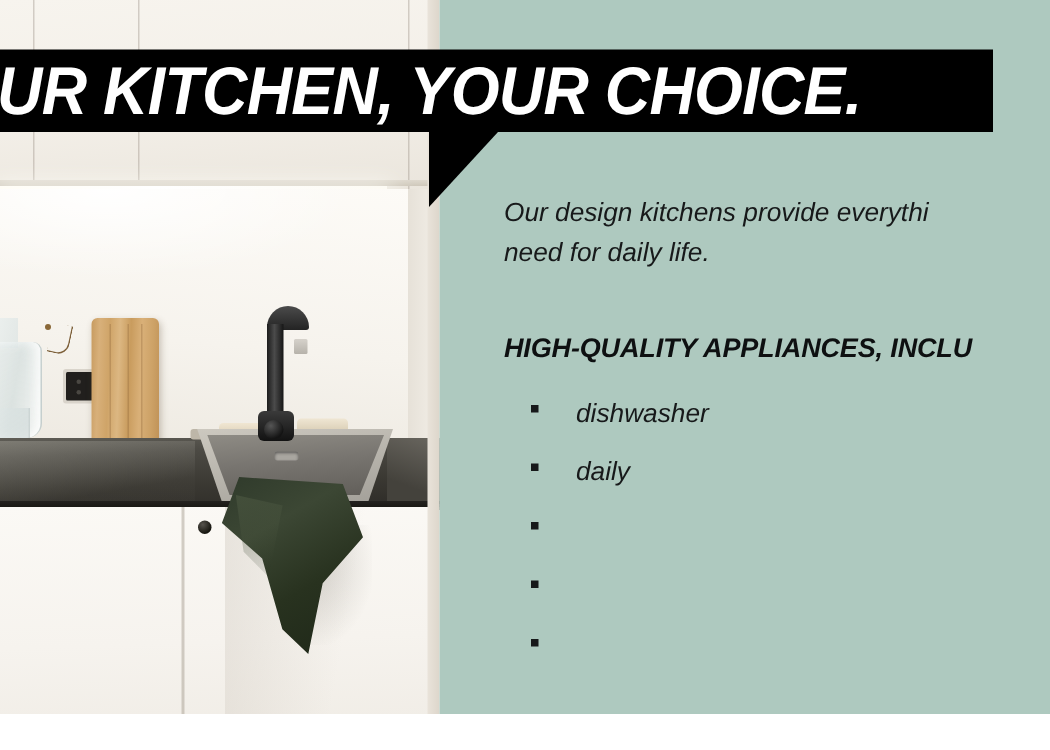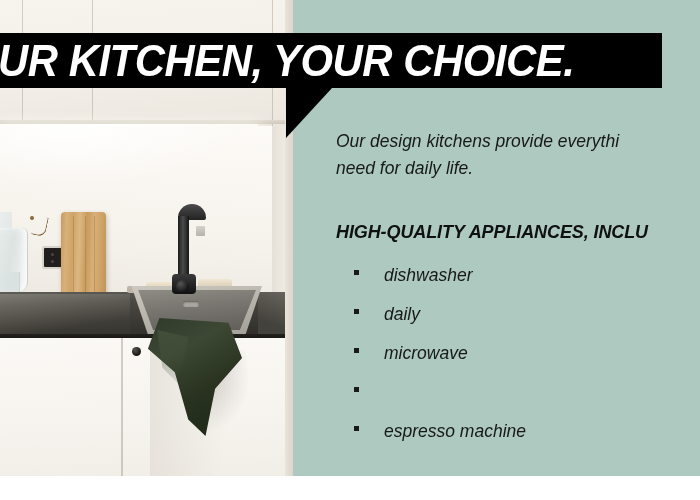--- a/index.html
+++ b/index.html
@@ -395,25 +395,23 @@
       <li>
         <span class="sq"></span>
         <span>dishwasher</span>
       </li>
       <li>
         <span class="sq"></span>
         <span>daily</span>
       </li>
       <li>
         <span class="sq"></span>
-        <span>microwave</span>
       </li>
       <li>
         <span class="sq"></span>
       </li>
       <li>
         <span class="sq"></span>
-        <span>espresso machine</span>
       </li>
     </ul>
   </div>
 
 </div>
 
 </body></html>

